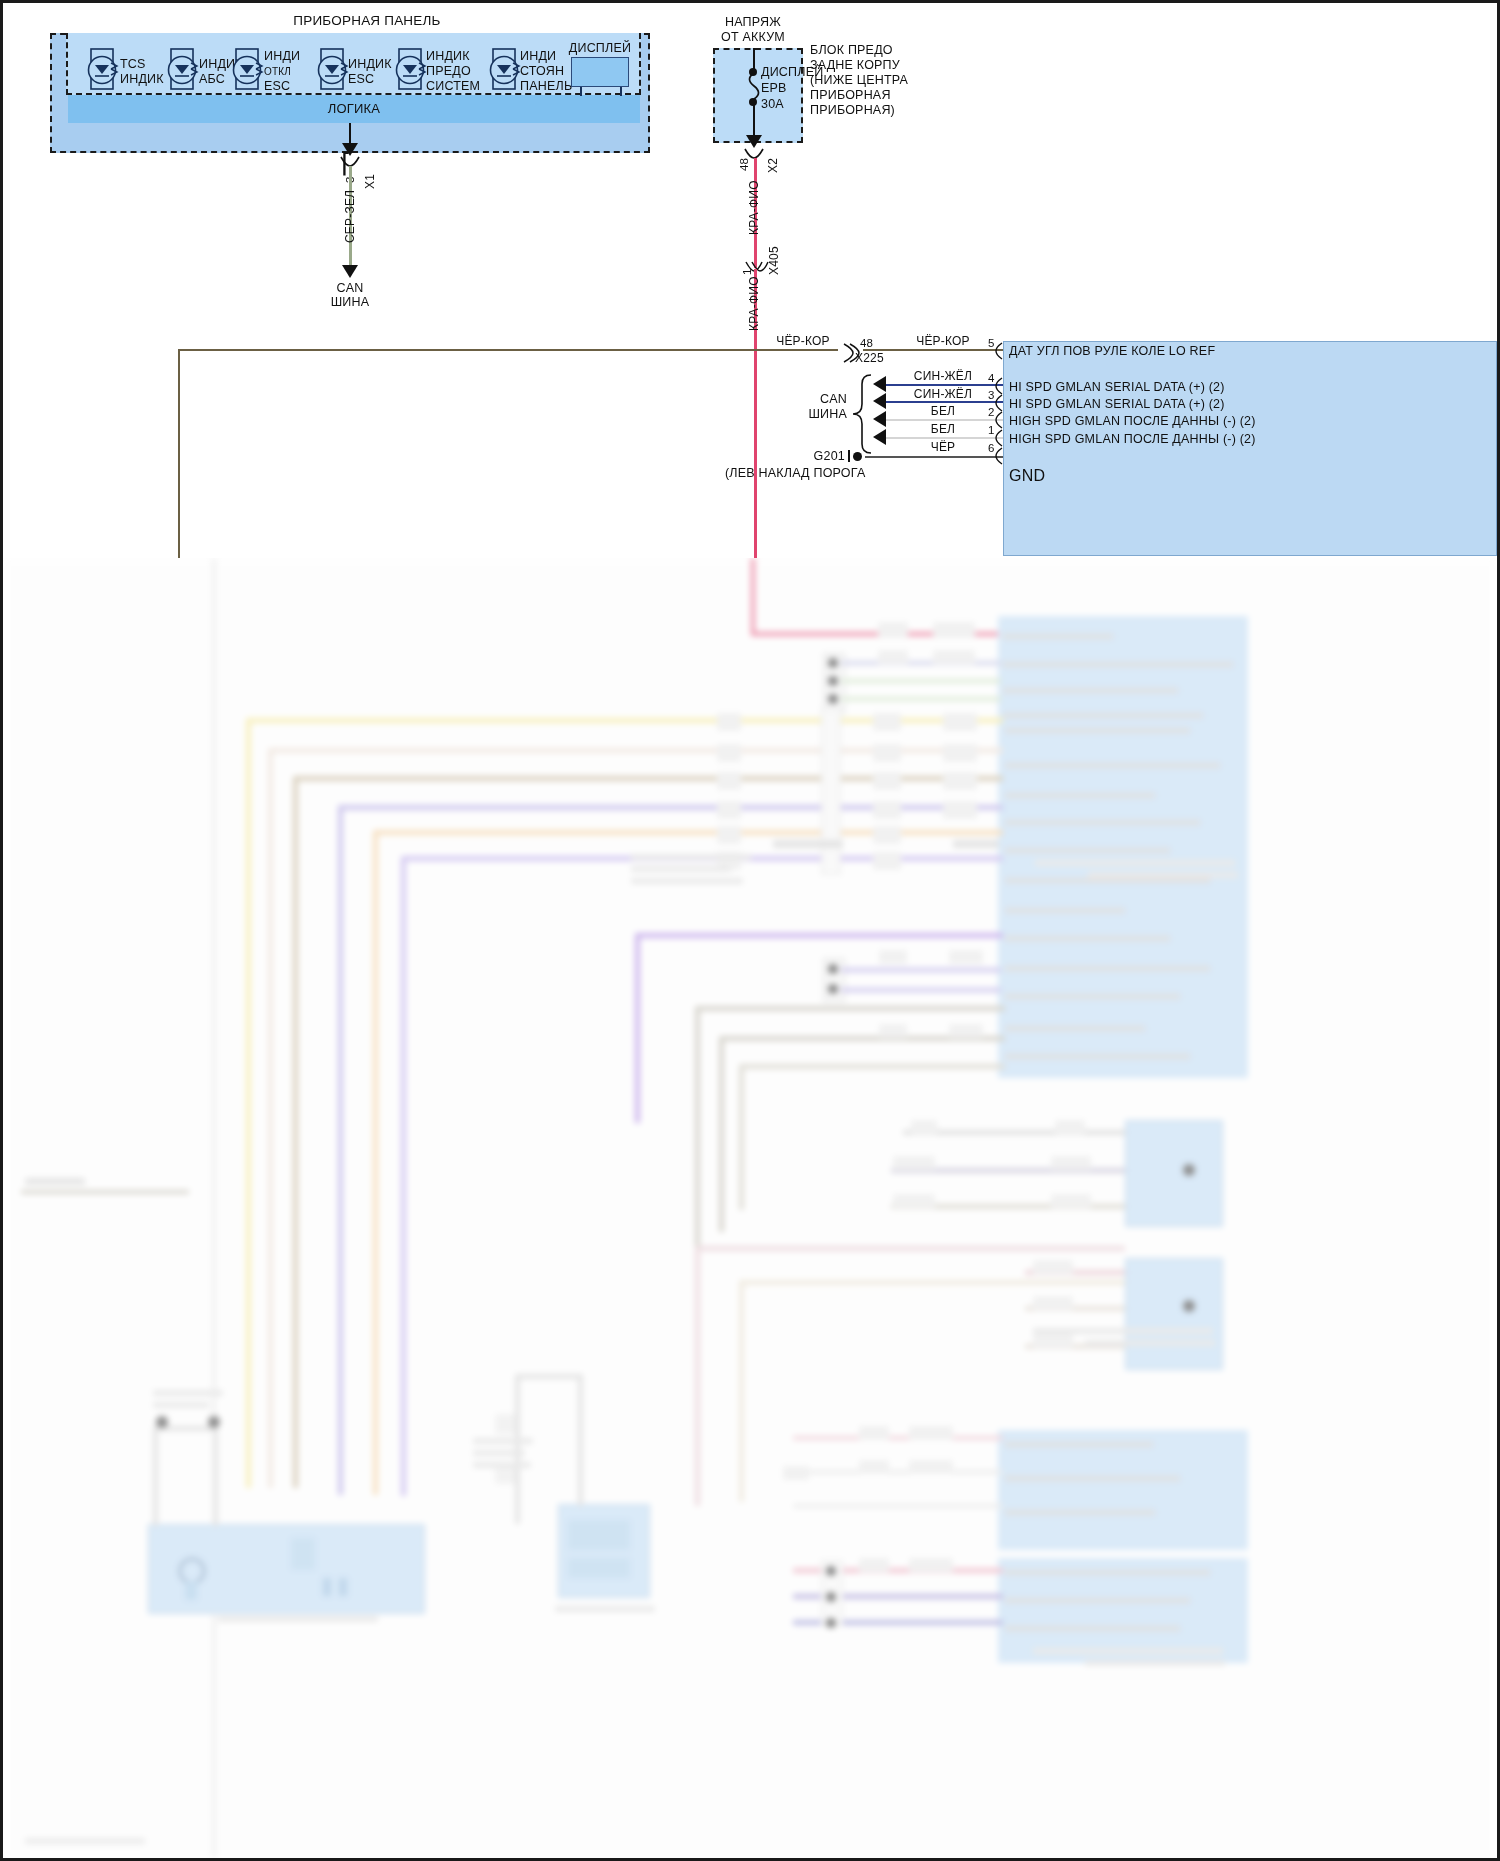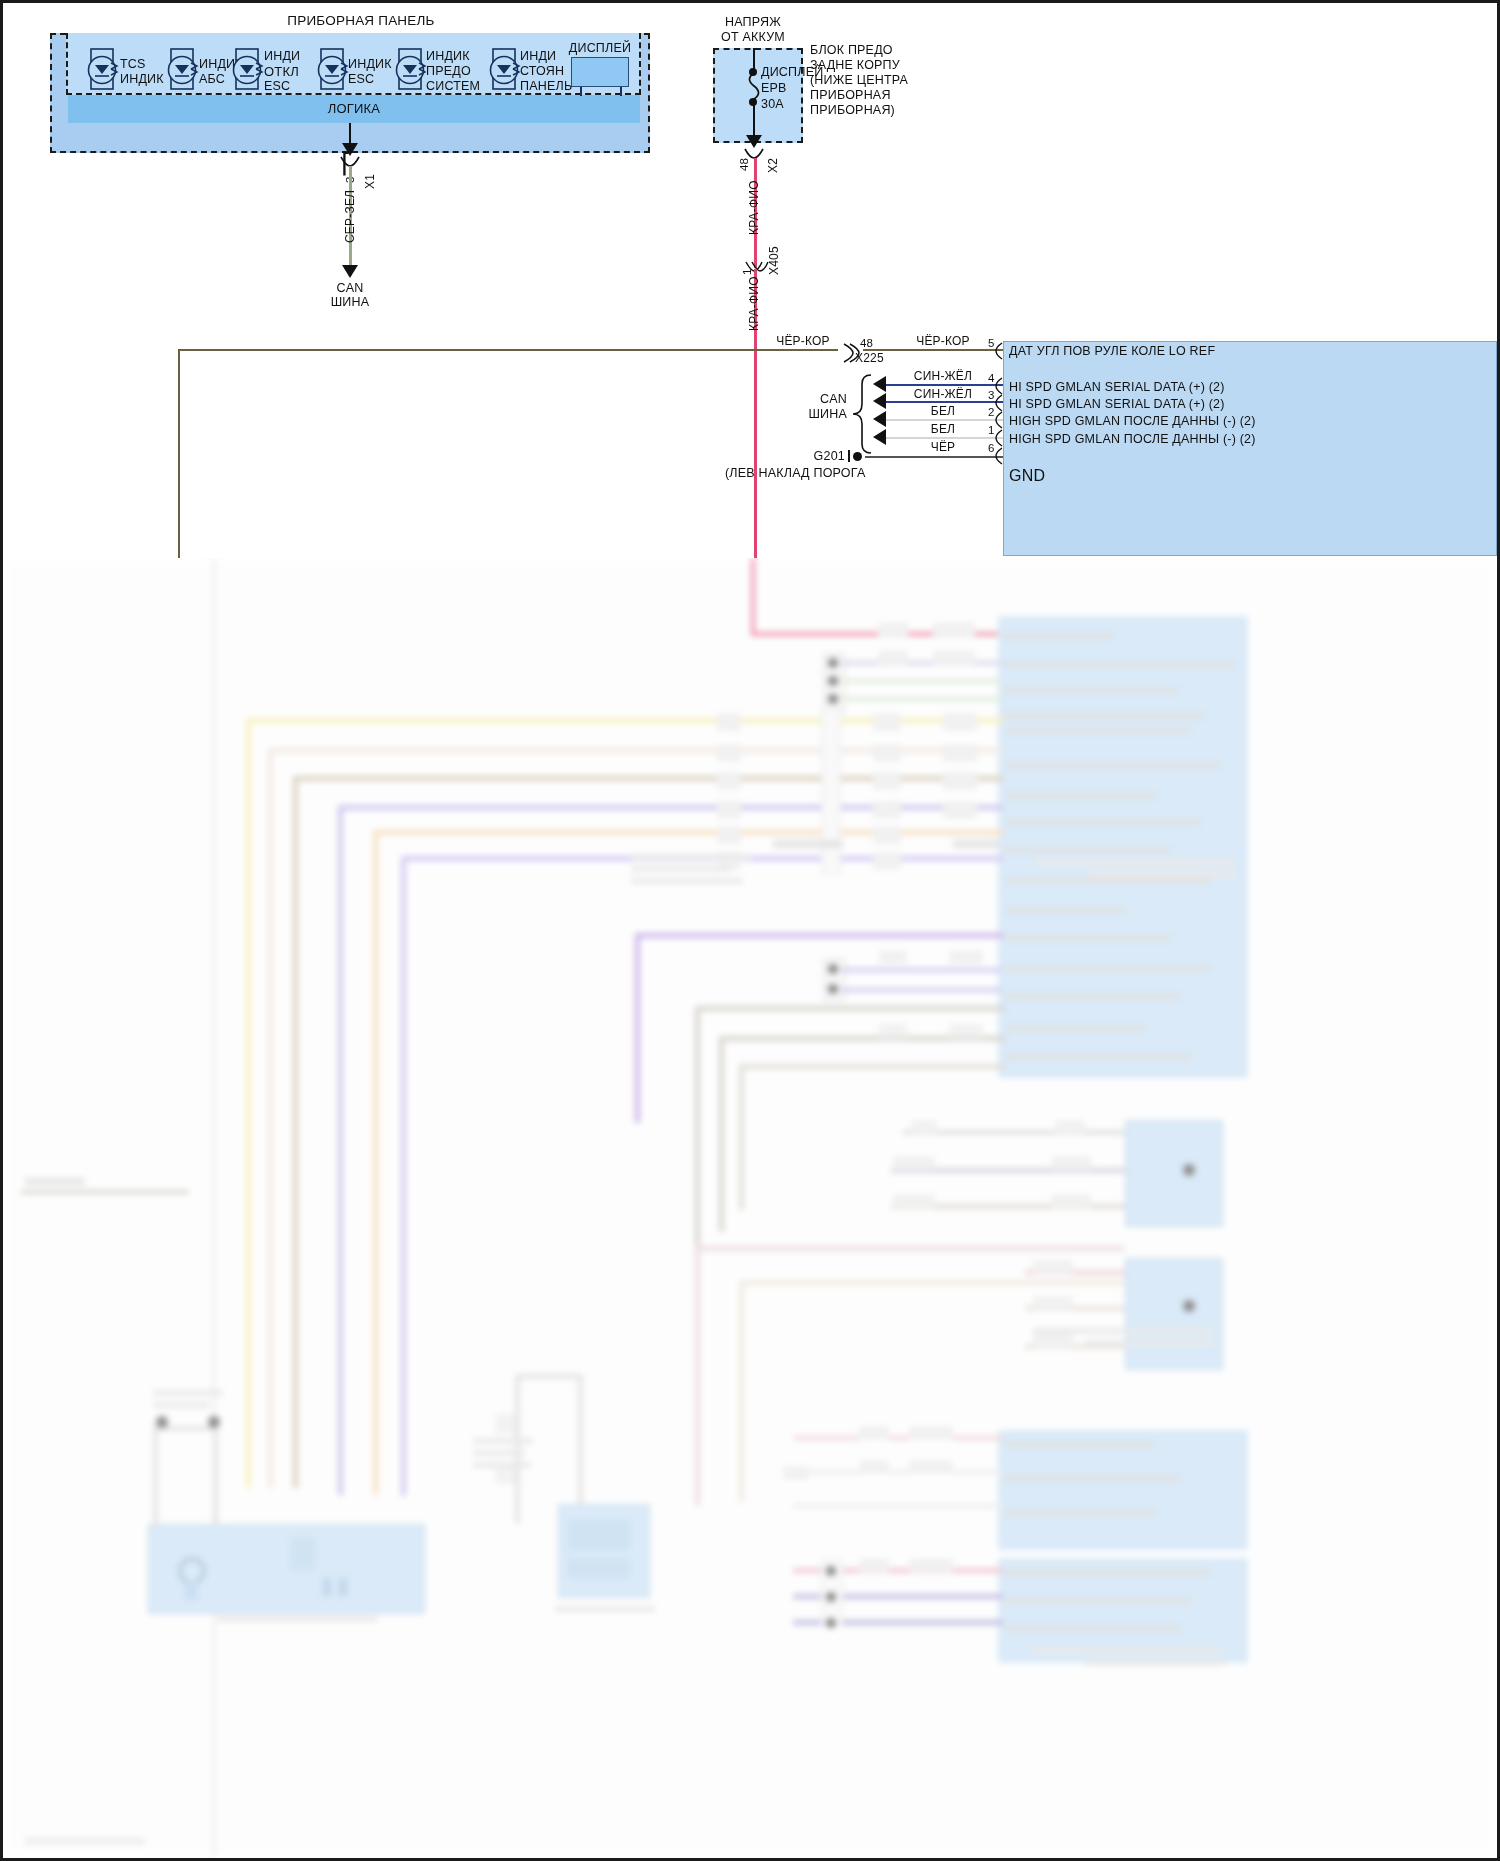--- a/index.html
+++ b/index.html
@@ -36,21 +36,21 @@
   .conn-brk{position:absolute;font-size:26px;color:#111;line-height:26px;font-family:"Liberation Serif",serif;}
 </style>
 </head>
 <body>
 
 <div id="canvas">
   <div class="page-border"></div>
 
   <div class="sharp-area">
 
-    <div class="lbl c" style="left:238px;top:10px;width:240px;font-size:13.5px;">ПРИБОРНАЯ ПАНЕЛЬ</div>
+    <div class="lbl c" style="left:244px;top:10px;width:240px;font-size:13.5px;">ПРИБОРНАЯ ПАНЕЛЬ</div>
 
     <div class="box-dash" style="left:47px;top:30px;width:600px;height:120px;background:#a8cdf0;"></div>
 
     <div class="box-dash" style="left:63px;top:30px;width:575px;height:62px;background:#bcdcf7;border-top:none;"></div>
 
     <div class="box-fill" style="left:65px;top:92px;width:572px;height:28px;background:#7fc0ef;"></div>
     <div class="lbl c" style="left:65px;top:98px;width:572px;font-size:13px;">ЛОГИКА</div>
 
     <div>
       <svg class="led" style="left:80px;top:44px;" width="48" height="48" viewBox="0 0 48 48">
@@ -81,21 +81,21 @@
     <div>
       <svg class="led" style="left:225px;top:44px;" width="48" height="48" viewBox="0 0 48 48">
         <rect x="8" y="2" width="22" height="40" fill="none" stroke="#16325c" stroke-width="1.6"></rect>
         <circle cx="19" cy="23" r="13.5" fill="#bcdcf7" stroke="#16325c" stroke-width="1.6"></circle>
         <path d="M12 18 L26 18 L19 27 Z" fill="#16325c"></path>
         <line x1="12" y1="29" x2="26" y2="29" stroke="#16325c" stroke-width="1.6"></line>
         <path d="M28 16 l6 3 l-6 3" fill="none" stroke="#16325c" stroke-width="1.4"></path>
         <path d="M28 22 l6 3 l-6 3" fill="none" stroke="#16325c" stroke-width="1.4"></path>
       </svg>
       <div class="lbl" style="left:261px;top:46px;font-size:12.5px;">ИНДИ</div>
-      <div class="lbl" style="left:261px;top:61px;font-size:13px;">ОТКЛ</div>
+      <div class="lbl" style="left:261px;top:61px;font-size:10px;">ОТКЛ</div>
       <div class="lbl" style="left:261px;top:76px;font-size:12.5px;">ESC</div>
     </div>
 
     <div>
       <svg class="led" style="left:310px;top:44px;" width="48" height="48" viewBox="0 0 48 48">
         <rect x="8" y="2" width="22" height="40" fill="none" stroke="#16325c" stroke-width="1.6"></rect>
         <circle cx="19" cy="23" r="13.5" fill="#bcdcf7" stroke="#16325c" stroke-width="1.6"></circle>
         <path d="M12 18 L26 18 L19 27 Z" fill="#16325c"></path>
         <line x1="12" y1="29" x2="26" y2="29" stroke="#16325c" stroke-width="1.6"></line>
         <path d="M28 16 l6 3 l-6 3" fill="none" stroke="#16325c" stroke-width="1.4"></path>

